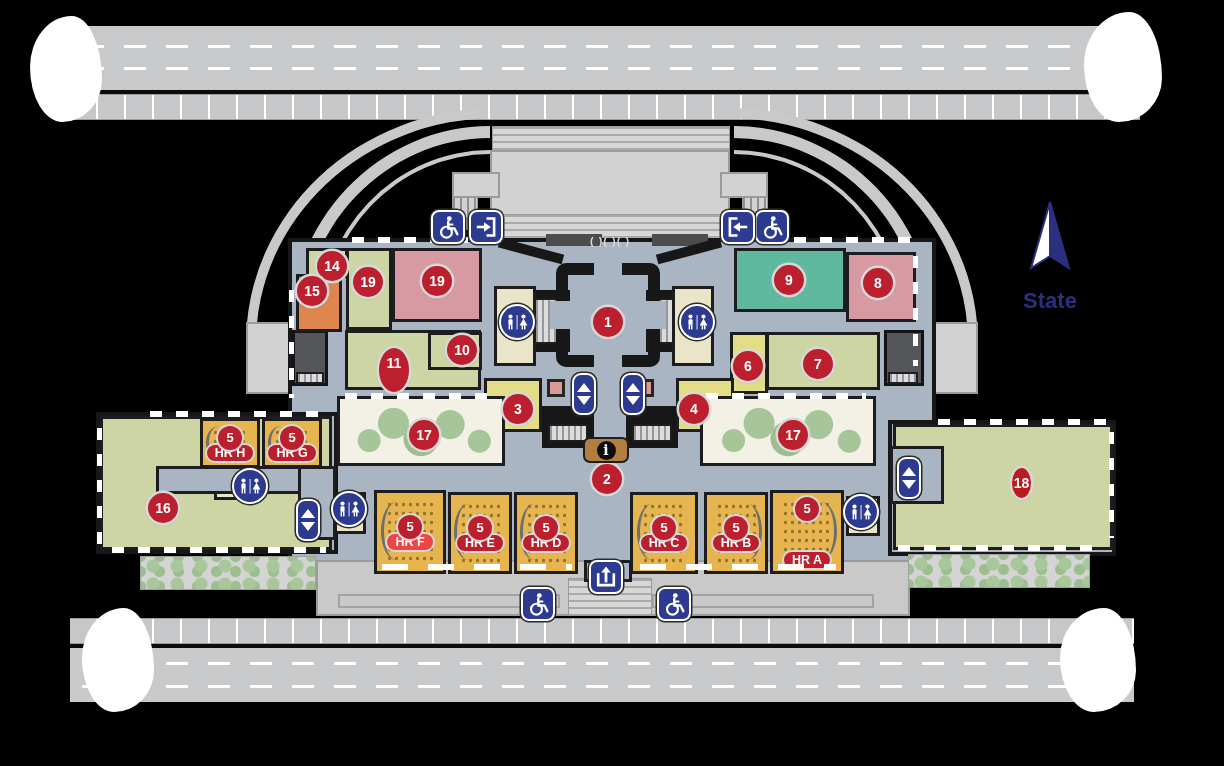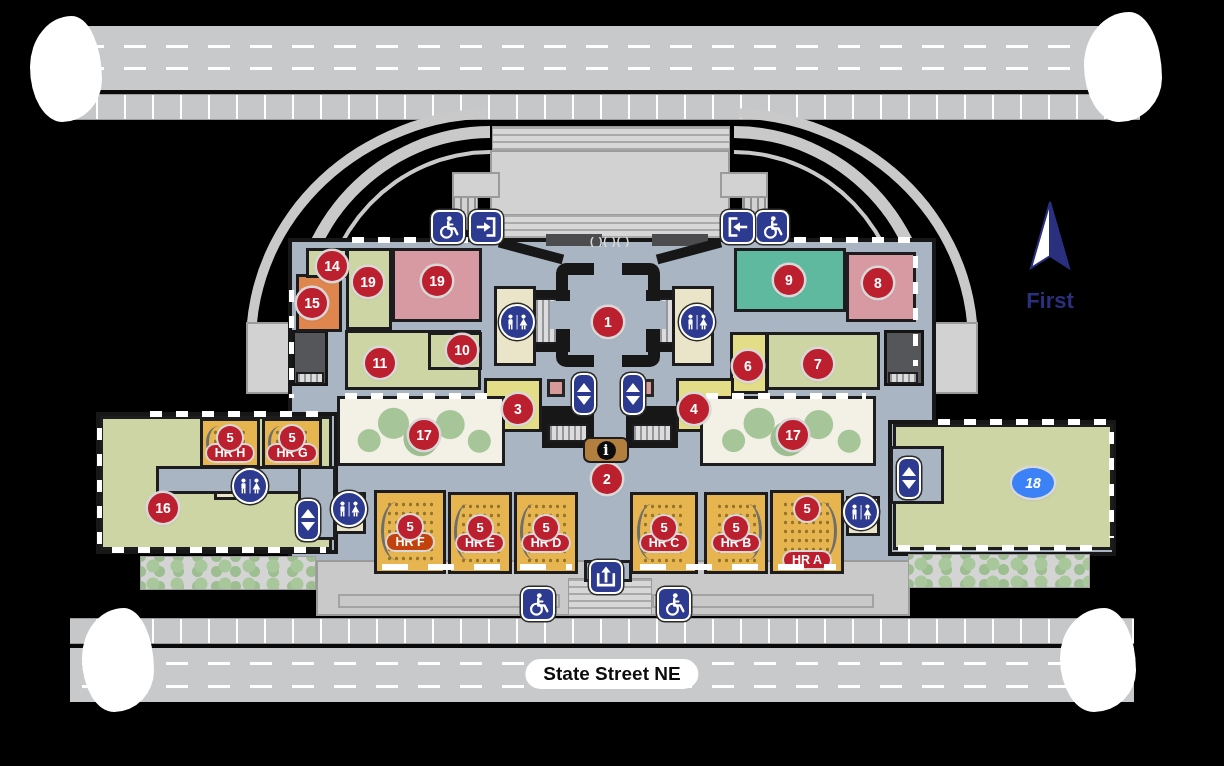--- a/index.html
+++ b/index.html
@@ -102,21 +102,20 @@
   <div class="abs tear" style="left:30px;top:16px;width:72px;height:106px;"></div>
   <div class="abs tear" style="left:1084px;top:12px;width:78px;height:110px;"></div>
 
   <div class="abs sidewalk" style="left:70px;top:618px;width:1064px;height:26px;"></div>
   <div class="abs sepline" style="left:70px;top:644px;width:1064px;height:4px;"></div>
   <div class="abs road" style="left:70px;top:648px;width:1064px;height:54px;"></div>
   <div class="abs dashline" style="left:82px;top:662px;width:1040px;"></div>
   <div class="abs dashline" style="left:82px;top:685px;width:1040px;"></div>
   <div class="abs tear" style="left:82px;top:608px;width:72px;height:104px;"></div>
   <div class="abs tear" style="left:1060px;top:608px;width:76px;height:104px;"></div>
-  <div class="abs street-pill" style="left:612px;top:674px;"><span>State Street NE</span></div>
 
   <div class="abs arc" style="left:246px;top:108px;width:500px;height:470px;clip-path:inset(0 52% 54% 0);"></div>
   <div class="abs arc mid" style="left:288px;top:126px;width:404px;height:424px;clip-path:inset(0 50% 55% 0);"></div>
   <div class="abs arc thin" style="left:318px;top:150px;width:344px;height:360px;clip-path:inset(0 50% 56% 0);"></div>
   <div class="abs arc" style="left:478px;top:108px;width:500px;height:470px;clip-path:inset(0 0 54% 52%);"></div>
   <div class="abs arc mid" style="left:532px;top:126px;width:404px;height:424px;clip-path:inset(0 0 55% 50%);"></div>
   <div class="abs arc thin" style="left:562px;top:150px;width:344px;height:360px;clip-path:inset(0 0 56% 50%);"></div>
   <div class="abs plaza" style="left:246px;top:322px;width:46px;height:72px;"></div>
   <div class="abs plaza" style="left:932px;top:322px;width:46px;height:72px;"></div>
   <div class="abs stepsH" style="left:492px;top:126px;width:238px;height:26px;"></div>
@@ -161,21 +160,21 @@
   <div class="abs stepsH" style="left:568px;top:578px;width:84px;height:38px;"></div>
   <div class="abs planter" style="left:140px;top:556px;width:176px;height:34px;"></div>
   <div class="abs planter" style="left:908px;top:554px;width:182px;height:34px;"></div>
 
   <div class="abs" style="left:1022px;top:200px;width:56px;height:72px;">
     <svg viewBox="0 0 56 72" width="56" height="72">
       <polygon points="28,2 28,56 9,68" fill="#ffffff" stroke="#2a2f7e" stroke-width="2"></polygon>
       <polygon points="28,2 47,68 28,56" fill="#2a2f7e" stroke="#2a2f7e" stroke-width="2"></polygon>
     </svg>
   </div>
-  <div class="abs north-label" style="left:1050px;top:288px;">First</div>
+  <div class="abs north-label" style="left:1050px;top:288px;">State</div>
 
   <div class="abs" id="map-layer" style="left:0;top:0;width:1224px;height:766px;">
       <div class="room t-orange" style="position: absolute; left: 296px; top: 274px; width: 46px; height: 58px; background-color: rgb(223, 133, 78);"></div>
       <div class="room t-green" style="position: absolute; left: 306px; top: 248px; width: 42px; height: 30px; background-color: rgb(204, 213, 163);"></div>
       <div class="room t-green" style="position: absolute; left: 346px; top: 248px; width: 46px; height: 82px; background-color: rgb(204, 213, 163);"></div>
       <div class="room t-pink" style="position: absolute; left: 392px; top: 248px; width: 90px; height: 74px; background-color: rgb(216, 154, 162);"></div>
       <div class="room t-teal" style="position: absolute; left: 734px; top: 248px; width: 112px; height: 64px; background-color: rgb(95, 185, 158);"></div>
       <div class="room t-pink" style="position: absolute; left: 846px; top: 252px; width: 70px; height: 70px; background-color: rgb(216, 154, 162);"></div>
       <div class="room t-green" style="position: absolute; left: 345px; top: 330px; width: 136px; height: 60px; background-color: rgb(204, 213, 163);"></div>
       <div class="room t-green" style="position: absolute; left: 428px; top: 332px; width: 54px; height: 38px; background-color: rgb(204, 213, 163);"></div>
@@ -204,21 +203,21 @@
       </div>
       <div class="room hr arc-left" style="position: absolute; left: 262px; top: 418px; width: 60px; height: 50px; background-color: rgb(230, 181, 79);">
         <div class="hr-badge">
           <span class="hr-num" style="background: rgb(188, 31, 45);">5</span>
           <span class="hr-name" style="background: rgb(188, 31, 45);">HR G</span>
         </div>
       </div>
       <div class="room hr arc-left" style="position: absolute; left: 374px; top: 490px; width: 72px; height: 84px; background-color: rgb(230, 181, 79);">
         <div class="hr-badge">
           <span class="hr-num" style="background: rgb(188, 31, 45);">5</span>
-          <span class="hr-name" style="background: #c2410c;">HR F</span>
+          <span class="hr-name" style="background: #ef4444;">HR F</span>
         </div>
       </div>
       <div class="room hr arc-left" style="position: absolute; left: 448px; top: 492px; width: 64px; height: 82px; background-color: rgb(230, 181, 79);">
         <div class="hr-badge">
           <span class="hr-num" style="background: rgb(188, 31, 45);">5</span>
           <span class="hr-name" style="background: rgb(188, 31, 45);">HR E</span>
         </div>
       </div>
       <div class="room hr arc-left" style="position: absolute; left: 514px; top: 492px; width: 64px; height: 82px; background-color: rgb(230, 181, 79);">
         <div class="hr-badge">
@@ -260,29 +259,29 @@
       <div class="strip hd" style="position: absolute; left: 640px; top: 564px; width: 196px; height: 6px;"></div>
       <div class="badge" style="position: absolute; left: 593px; top: 307px; width: 30px; height: 30px; background-color: rgb(188, 31, 45);">1</div>
       <div class="badge" style="position: absolute; left: 592px; top: 464px; width: 30px; height: 30px; background-color: rgb(188, 31, 45);">2</div>
       <div class="badge" style="position: absolute; left: 503px; top: 394px; width: 30px; height: 30px; background-color: rgb(188, 31, 45);">3</div>
       <div class="badge" style="position: absolute; left: 679px; top: 394px; width: 30px; height: 30px; background-color: rgb(188, 31, 45);">4</div>
       <div class="badge" style="position: absolute; left: 733px; top: 351px; width: 30px; height: 30px; background-color: rgb(188, 31, 45);">6</div>
       <div class="badge" style="position: absolute; left: 803px; top: 349px; width: 30px; height: 30px; background-color: rgb(188, 31, 45);">7</div>
       <div class="badge" style="position: absolute; left: 863px; top: 268px; width: 30px; height: 30px; background-color: rgb(188, 31, 45);">8</div>
       <div class="badge" style="position: absolute; left: 774px; top: 265px; width: 30px; height: 30px; background-color: rgb(188, 31, 45);">9</div>
       <div class="badge" style="position: absolute; left: 447px; top: 335px; width: 30px; height: 30px; background-color: rgb(188, 31, 45);">10</div>
-      <div class="badge" style="position: absolute; left: 365px; top: 348px; width: 30px; height: 30px; background-color: rgb(188, 31, 45);">11</div>
+      <div class="badge" style="position: absolute; left: 379px; top: 348px; width: 30px; height: 44px; background-color: rgb(188, 31, 45);">11</div>
       <div class="badge" style="position: absolute; left: 422px; top: 266px; width: 30px; height: 30px; background-color: rgb(188, 31, 45);">19</div>
       <div class="badge" style="position: absolute; left: 353px; top: 267px; width: 30px; height: 30px; background-color: rgb(188, 31, 45);">19</div>
       <div class="badge" style="position: absolute; left: 317px; top: 251px; width: 30px; height: 30px; background-color: rgb(188, 31, 45);">14</div>
-      <div class="badge" style="position: absolute; left: 297px; top: 288px; width: 30px; height: 30px; background-color: rgb(188, 31, 45);">15</div>
+      <div class="badge" style="position: absolute; left: 297px; top: 276px; width: 30px; height: 30px; background-color: rgb(188, 31, 45);">15</div>
       <div class="badge" style="position: absolute; left: 148px; top: 493px; width: 30px; height: 30px; background-color: rgb(188, 31, 45);">16</div>
       <div class="badge" style="position: absolute; left: 409px; top: 420px; width: 30px; height: 30px; background-color: rgb(188, 31, 45);">17</div>
       <div class="badge" style="position: absolute; left: 778px; top: 420px; width: 30px; height: 30px; background-color: rgb(188, 31, 45);">17</div>
-      <div class="badge" style="position: absolute; left: 1012px; top: 468px; width: 42px; height: 30px; background-color: #3b82f6; font-style: italic;">18</div>
+      <div class="badge" style="position: absolute; left: 1012px; top: 468px; width: 19px; height: 30px; background-color: #b91c1c;">18</div>
       <div class="nicon rnd" style="position: absolute; left: 499px; top: 304px; width: 36px; height: 36px;">
         <svg viewBox="0 0 26 16">
           <g fill="#fff">
             <circle cx="6.5" cy="2.6" r="2.1"></circle>
             <rect x="4.4" y="5.2" width="4.2" height="5.6" rx="1.2"></rect>
             <rect x="4.6" y="10.4" width="1.5" height="5"></rect>
             <rect x="7" y="10.4" width="1.5" height="5"></rect>
             <rect x="12.6" y="1" width="0.9" height="14.5"></rect>
             <circle cx="19.5" cy="2.6" r="2.1"></circle>
             <polygon points="19.5,4.6 15.6,11.6 23.4,11.6"></polygon>

